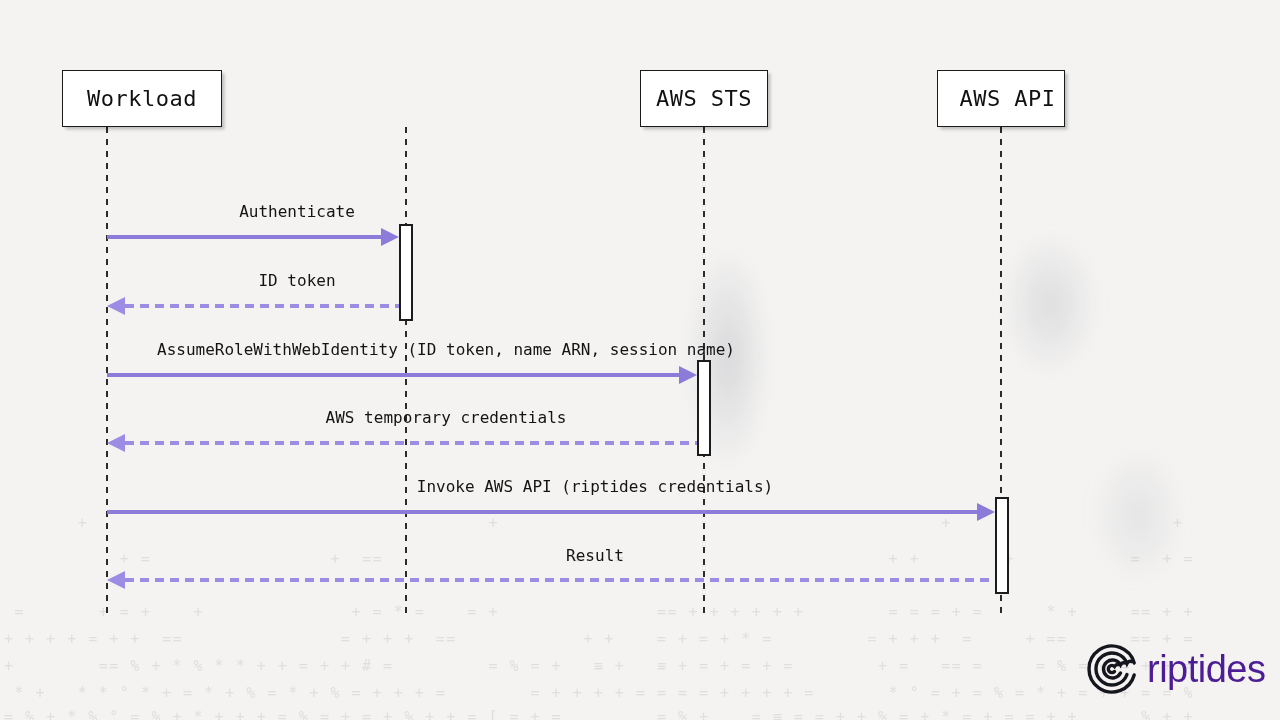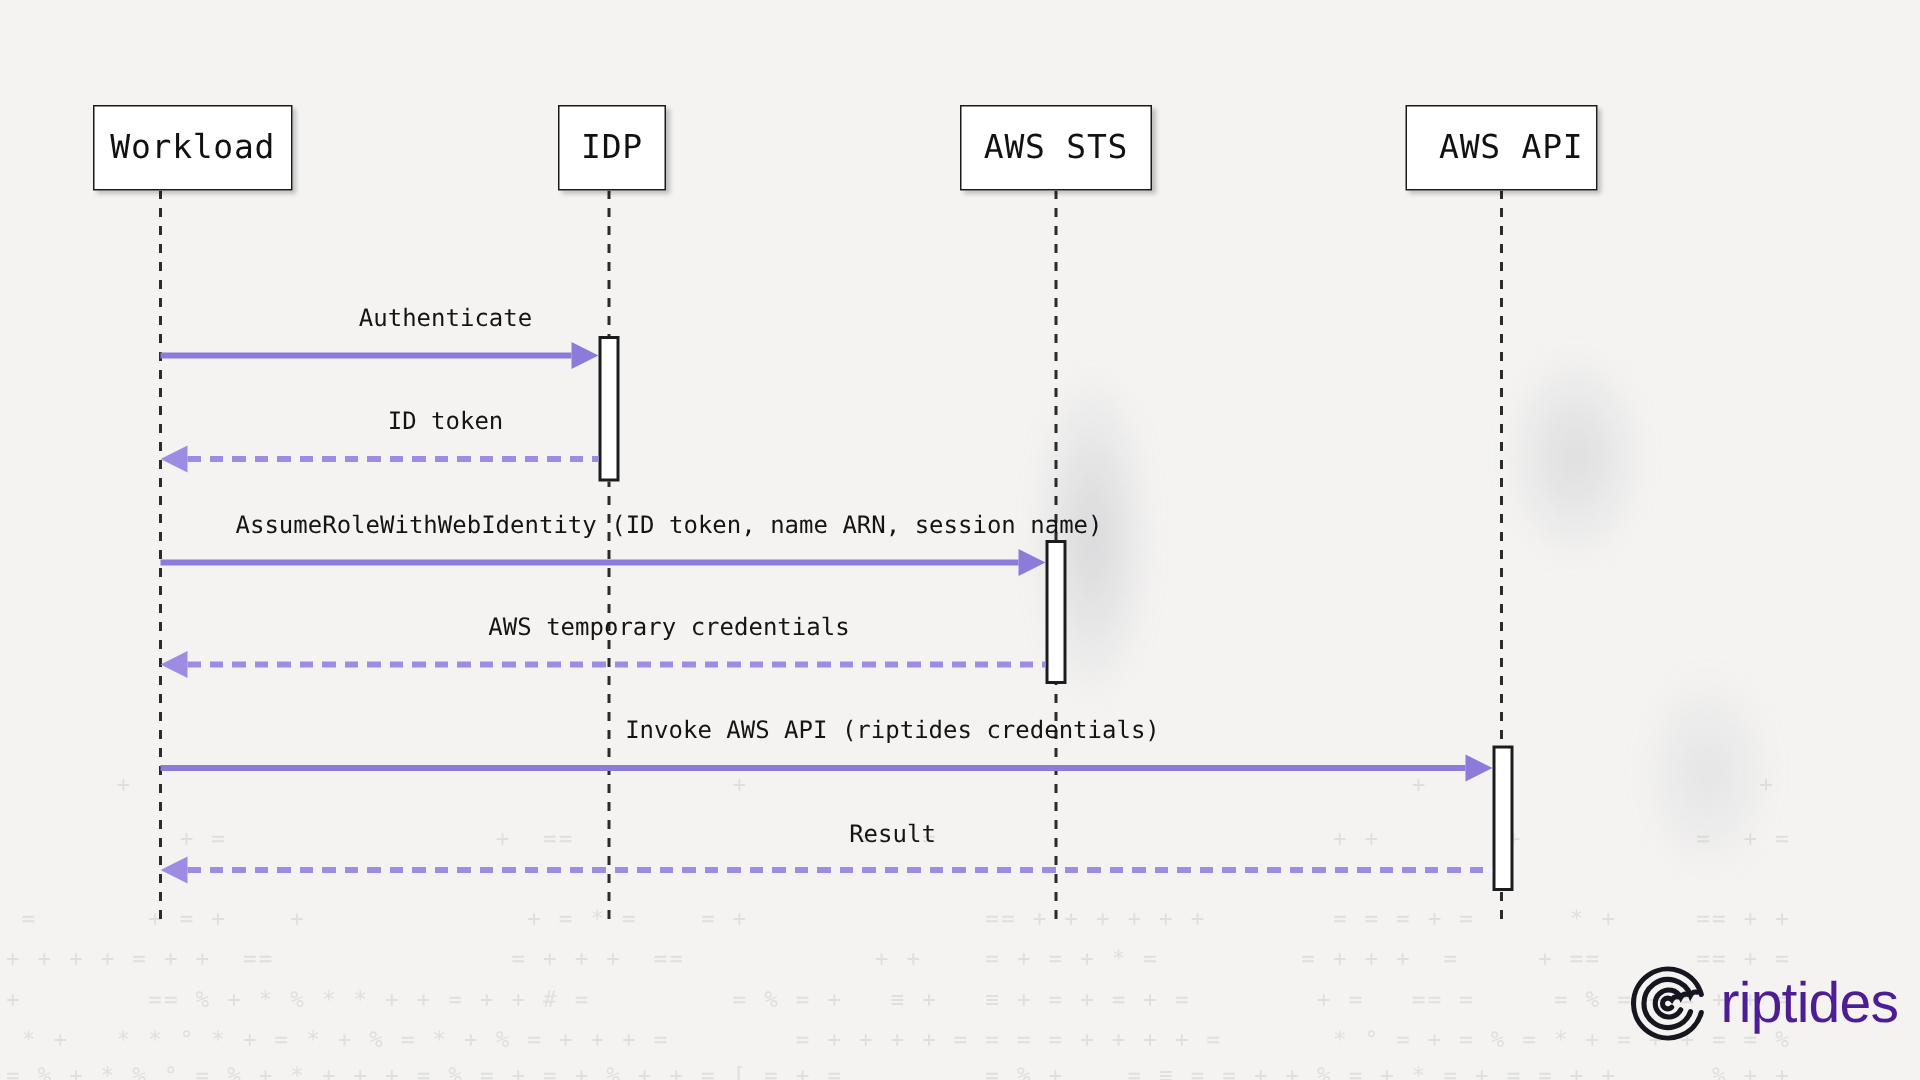--- a/index.html
+++ b/index.html
@@ -40,21 +40,21 @@
   .ll-sts { left:703px; }      .ll-api { left:1000px; }
 
   
   .actor {
     position:absolute; top:70px; height:57px; z-index:3;
     background:#ffffff; border:1.5px solid #1a1a1a;
     box-shadow:2.5px 2.5px 3px rgba(0,0,0,0.22);
     display:flex; align-items:center; justify-content:center;
     font-size:22px; color:#111111; letter-spacing:0.5px;
   }
-  .actor-workload { left:62px;  width:133px; }
+  .actor-workload { left:62px;  width:160px; }
   .actor-idp      { left:372px; width:72px; }
   .actor-sts      { left:640px; width:128px;align-items:center; }
   .actor-api      { left:937px; width:128px;padding-left:13px; }
 
   
   .activation {
     position:absolute; width:14px; z-index:3;
     background:#ffffff; border:2px solid #1c1c1c;
   }
   .act-idp { left:399px; top:224px; height:97px; }
@@ -122,23 +122,20 @@
   <div class="blob blob-3"></div>
 
   <div class="lifeline ll-workload"></div>
   <div class="lifeline ll-idp"></div>
   <div class="lifeline ll-sts"></div>
   <div class="lifeline ll-api"></div>
 
   <div class="actor actor-workload">
     <span>Workload</span>
   </div>
-  <div class="actor actor-idp">
-    <span>IDP</span>
-  </div>
   <div class="actor actor-sts">
     <span>AWS STS</span>
   </div>
   <div class="actor actor-api">
     <span>AWS API</span>
   </div>
 
   <div class="activation act-idp"></div>
   <div class="activation act-sts"></div>
   <div class="activation act-api"></div>

